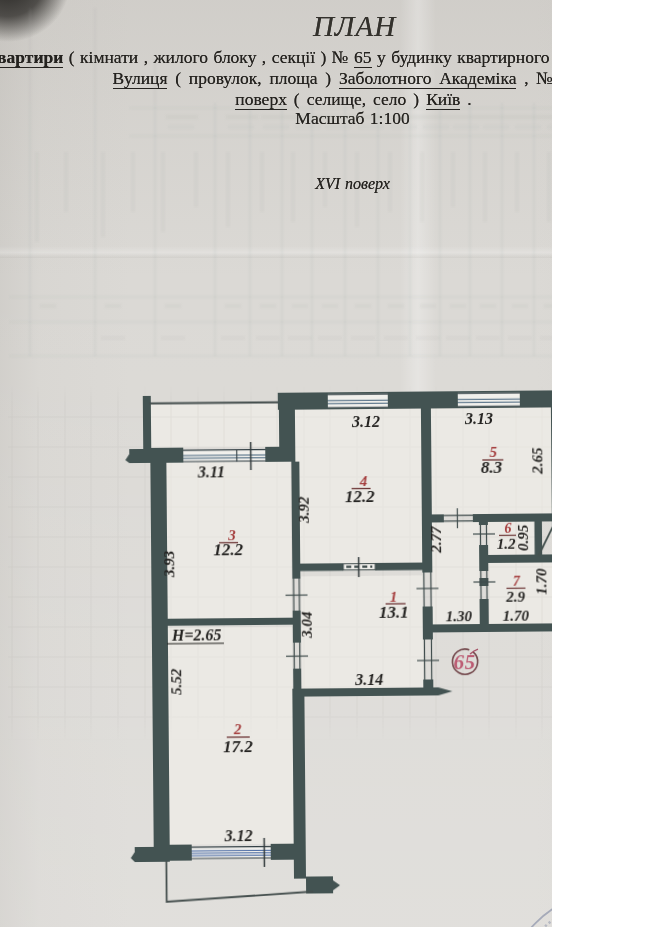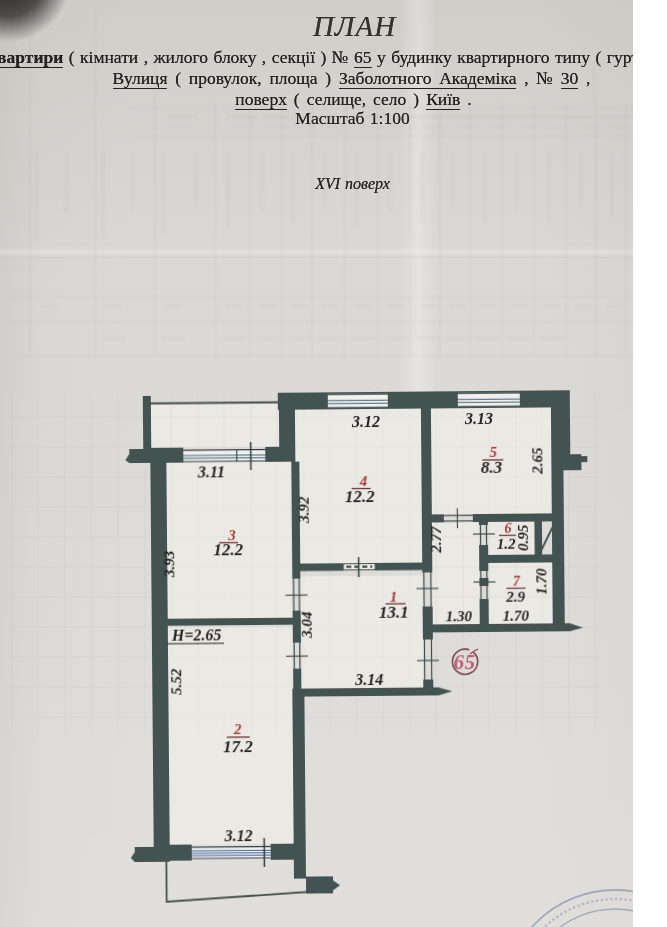--- a/index.html
+++ b/index.html
@@ -1,16 +1,16 @@
 <!DOCTYPE html>
 <html><head>
 <meta charset="utf-8">
 <style>
   html,body{margin:0;padding:0;}
-  #page{position:relative;width:633px;height:927px;overflow:hidden;
+  #page{position:relative;width:552px;height:927px;overflow:hidden;
     background:#dbd9d5;
     font-family:"Liberation Serif", serif;color:#24221f;}
   .hline{position:absolute;width:667px;text-align:center;white-space:nowrap;font-size:17.5px;word-spacing:2.6px;text-shadow:0 0 0.45px rgba(30,28,24,0.85);}
   .u{border-bottom:1.2px solid #24221f;}
   svg{position:absolute;left:0;top:0;}
   #plan{filter:blur(0.35px);}
   #labels{filter:blur(0.25px);}
 </style>
 </head>
 <body>

